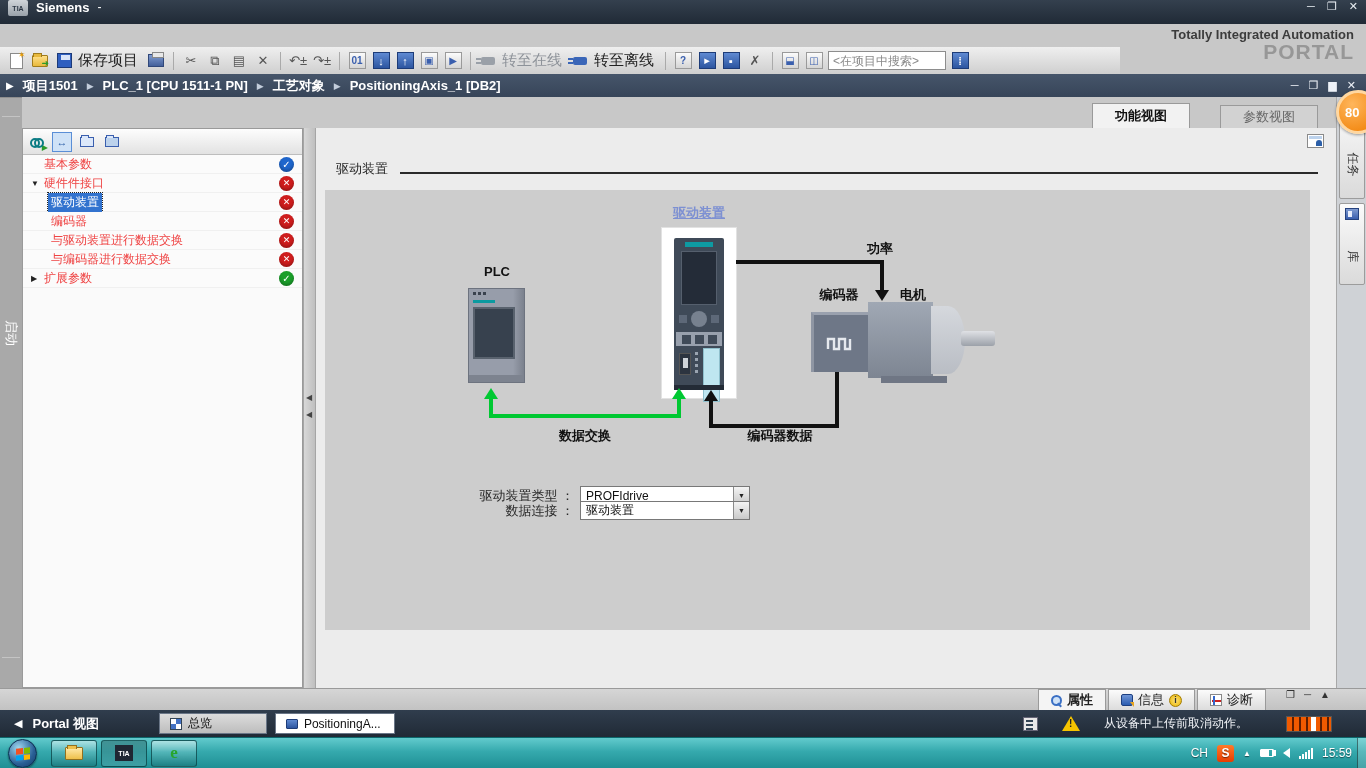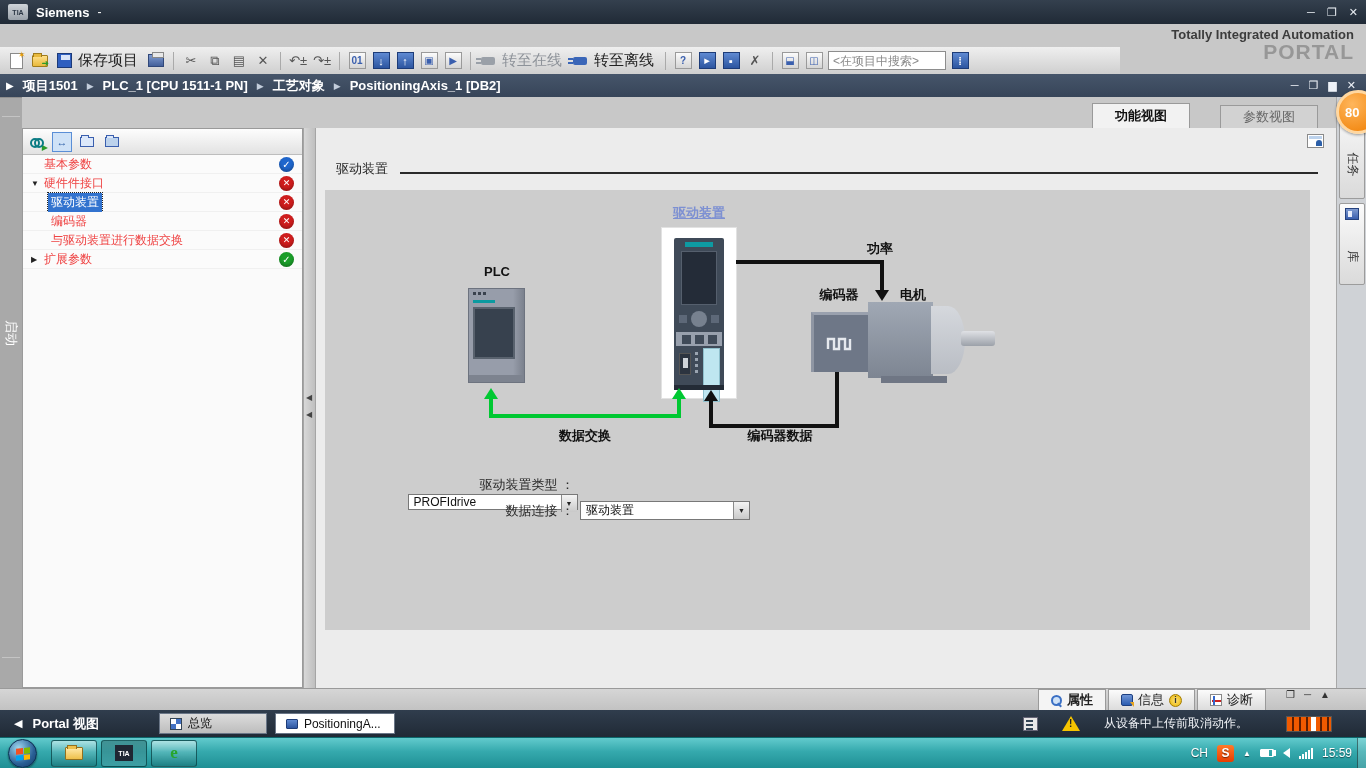--- a/index.html
+++ b/index.html
@@ -1,20 +1,20 @@
 <!DOCTYPE html>
 <html><head>
 <meta charset="utf-8">
 <style>
   *{margin:0;padding:0;box-sizing:border-box;font-family:"Liberation Sans","DejaVu Sans",sans-serif;}
   html,body{background:#1a1a1a;}
   #screen{position:relative;width:1366px;height:768px;overflow:hidden;background:#c8c8c8;font-size:12px;}
 
   
-  .titlebar{position:absolute;top:0;left:0;width:100%;height:24px;background:linear-gradient(#34404e,#202a36);color:#fff;display:flex;align-items:center;gap:8px;padding:0 8px;}
+  .titlebar{position:absolute;top:0;left:0;width:100%;height:24px;background:linear-gradient(#34404e,#202a36);color:#fff;display:flex;gap:8px;padding:0 8px;}
   .tia-logo{width:20px;height:16px;background:linear-gradient(#cfd4d9,#9aa2aa);color:#2b3644;font-size:7px;font-weight:bold;display:flex;align-items:center;justify-content:center;border-radius:2px;}
   .titlebar .app{font-weight:bold;font-size:13px;}
   .titlebar .path{font-size:13px;color:#e8edf2;}
   .win-ctl{margin-left:auto;display:flex;gap:12px;color:#e8edf2;font-size:11px;}
   .win-ctl span{cursor:default;}
 
   
   .menubar{position:absolute;top:24px;left:0;width:100%;height:23px;background:linear-gradient(#e9e9e9,#d2d2d2);border-bottom:1px solid #b5b5b5;display:flex;align-items:center;padding:0 4px;color:#1c1c1c;}
   .menubar span{padding:0 12px;font-size:13px;}
 
@@ -382,20 +382,24 @@
       <span class="tstatus red"></span>
     </div>
     <div class="trow l1">
       <span class="tlabel">编码器</span>
       <span class="tstatus red"></span>
     </div>
     <div class="trow l1">
       <span class="tlabel">与驱动装置进行数据交换</span>
       <span class="tstatus red"></span>
     </div>
+    <div class="trow l1">
+      <span class="tlabel">与编码器进行数据交换</span>
+      <span class="tstatus red"></span>
+    </div>
     <div class="trow">
       <span class="texp">▶</span>
       <span class="tlabel">扩展参数</span>
       <span class="tstatus green"></span>
     </div>
   </div>
 
   <div class="splitter">
     <span class="sarr" style="top:265px;">◀</span>
     <span class="sarr" style="top:282px;">◀</span>
@@ -470,21 +474,21 @@
       <div class="vline green" style="left:352px;top:208px;width:4px;height:20px;"></div>
       <div class="tip-up green" style="left:347px;top:198px;"></div>
       <div class="dlabel" style="left:200px;top:237px;width:120px;">数据交换</div>
 
       <div class="tip-up" style="left:379px;top:200px;"></div>
       <div class="vline" style="left:384px;top:210px;width:4px;height:28px;"></div>
       <div class="hline" style="left:384px;top:234px;width:130px;height:4px;"></div>
       <div class="vline" style="left:510px;top:182px;width:4px;height:56px;"></div>
       <div class="dlabel" style="left:390px;top:237px;width:130px;">编码器数据</div>
 
-      <div class="frow" style="left:80px;top:286px;flex-direction:column;">
+      <div class="frow" style="left:80px;top:296px;">
         <span class="flabel">驱动装置类型 ：</span>
         <span class="ffield">
           <span>PROFIdrive</span>
           <span class="ddbtn">▼</span>
         </span>
       </div>
       <div class="frow" style="left:80px;top:311px;">
         <span class="flabel">数据连接 ：</span>
         <span class="ffield">
           <span>驱动装置</span>

